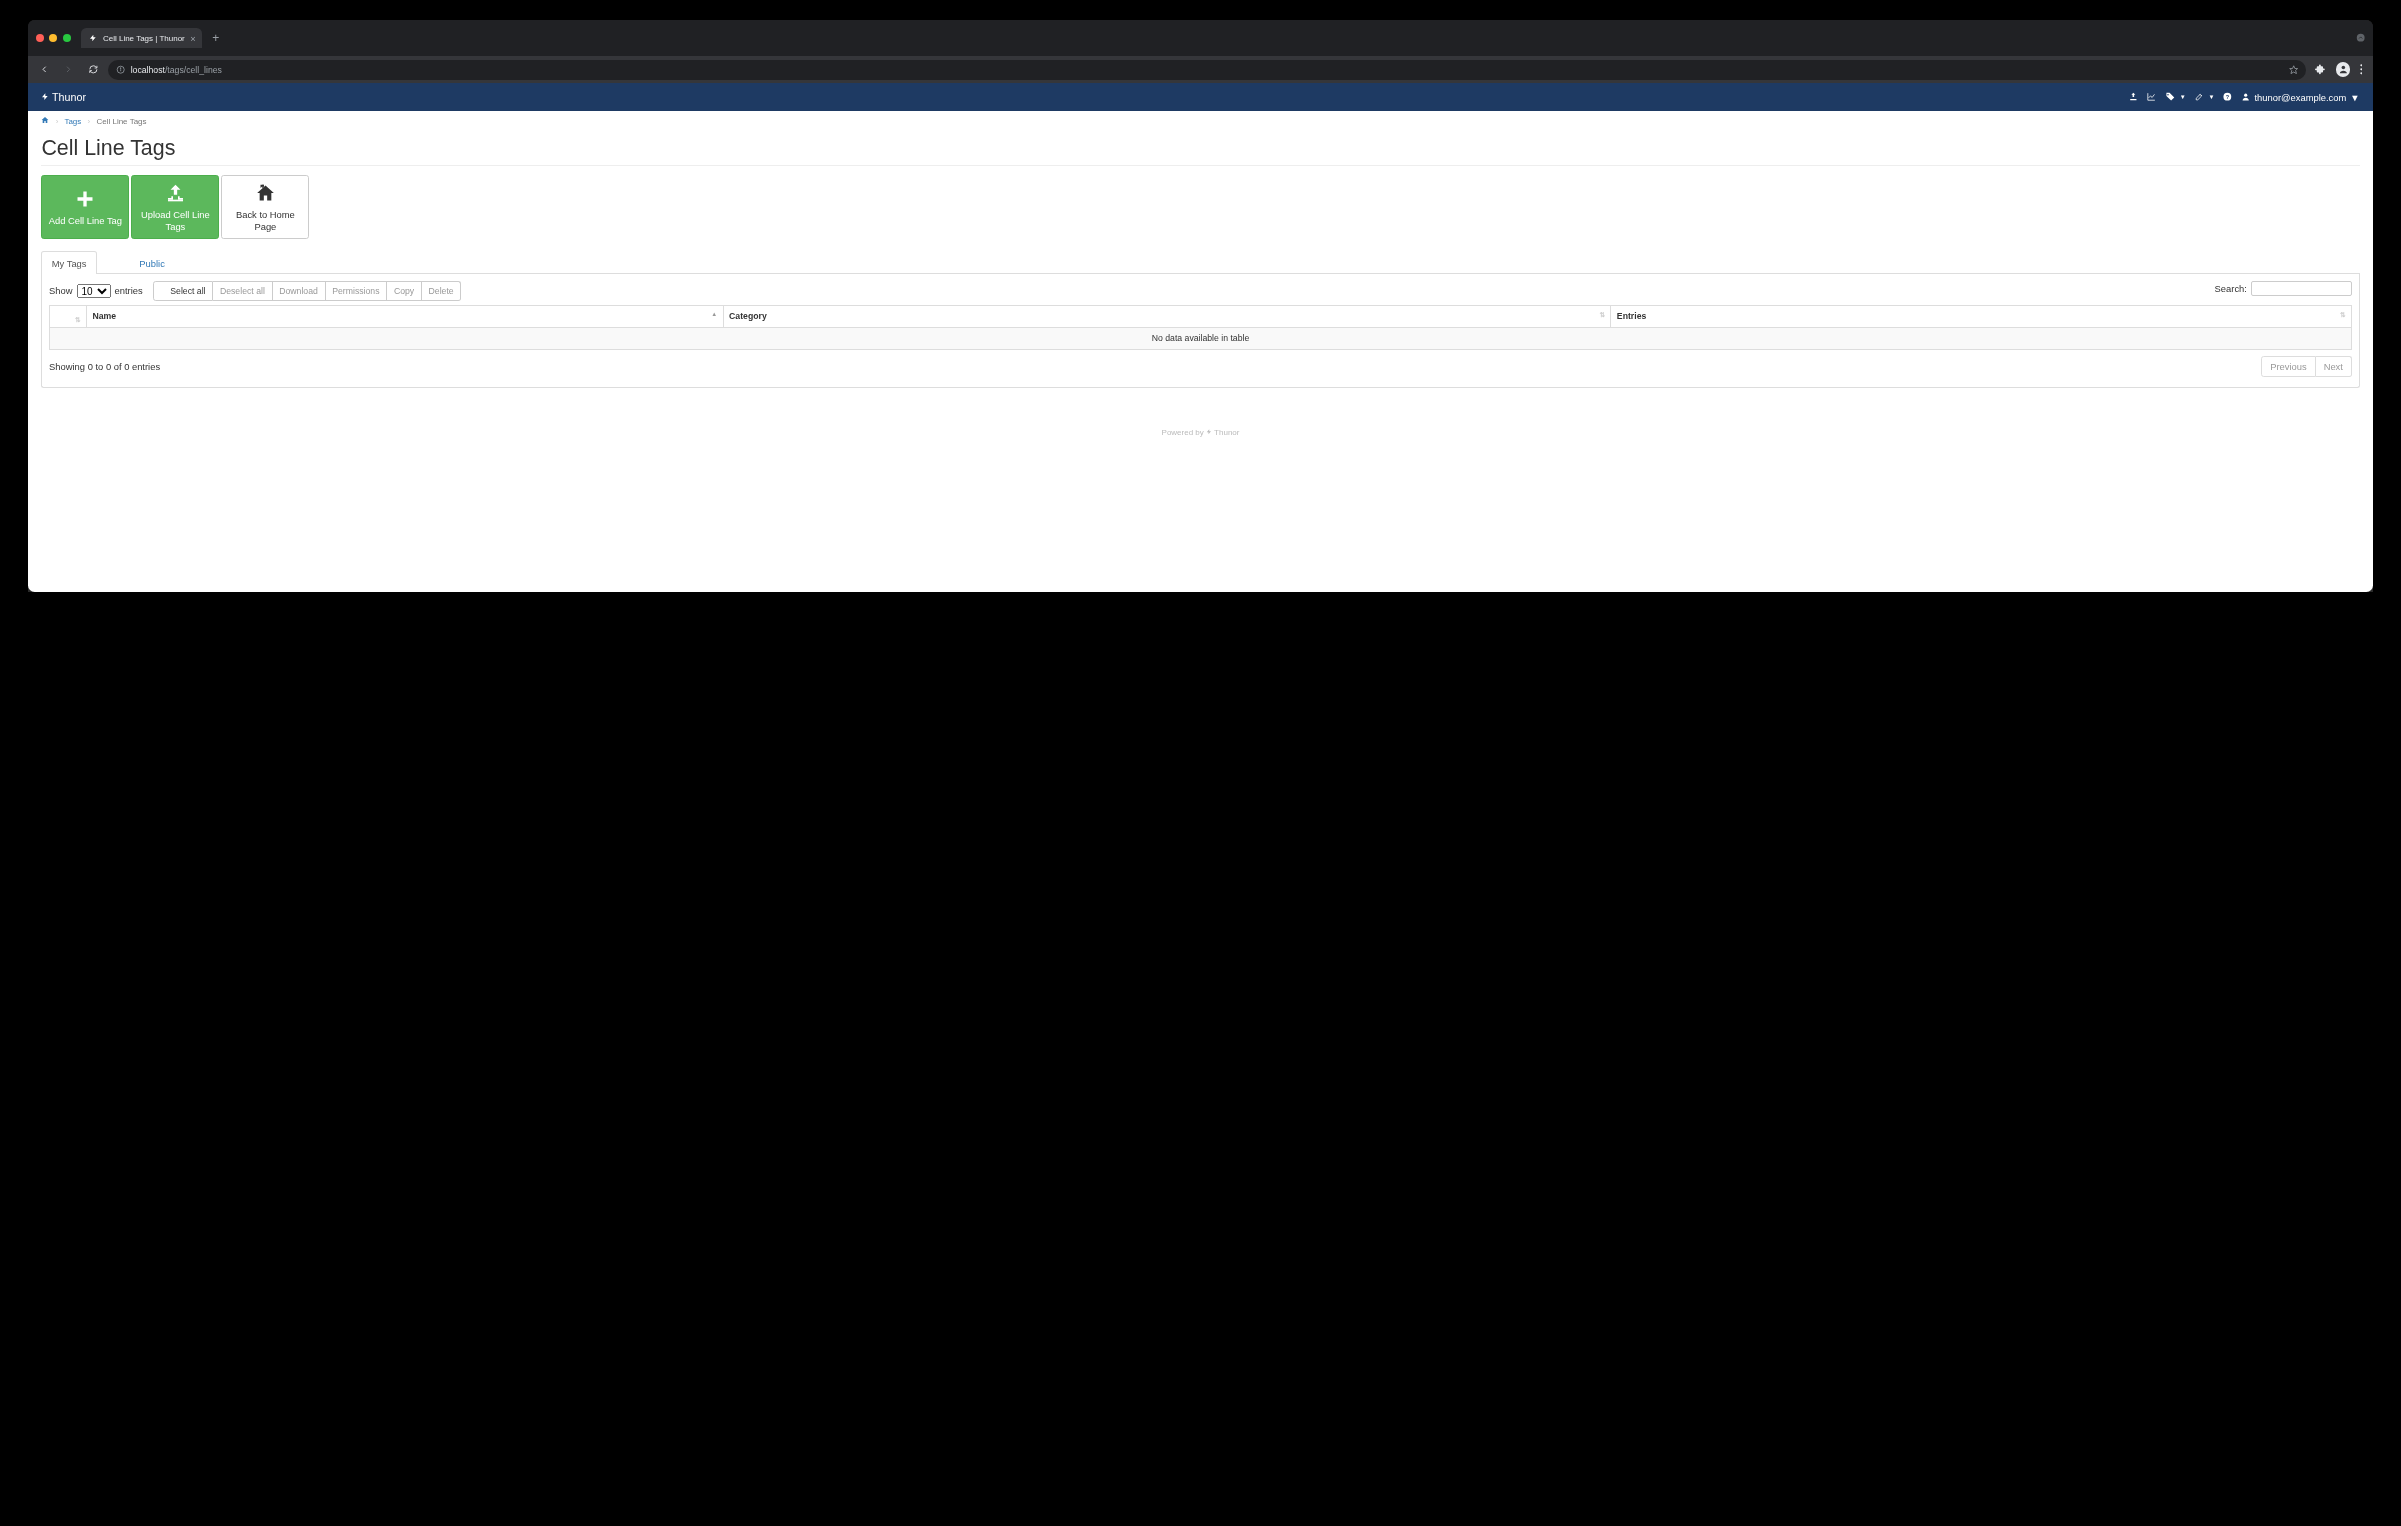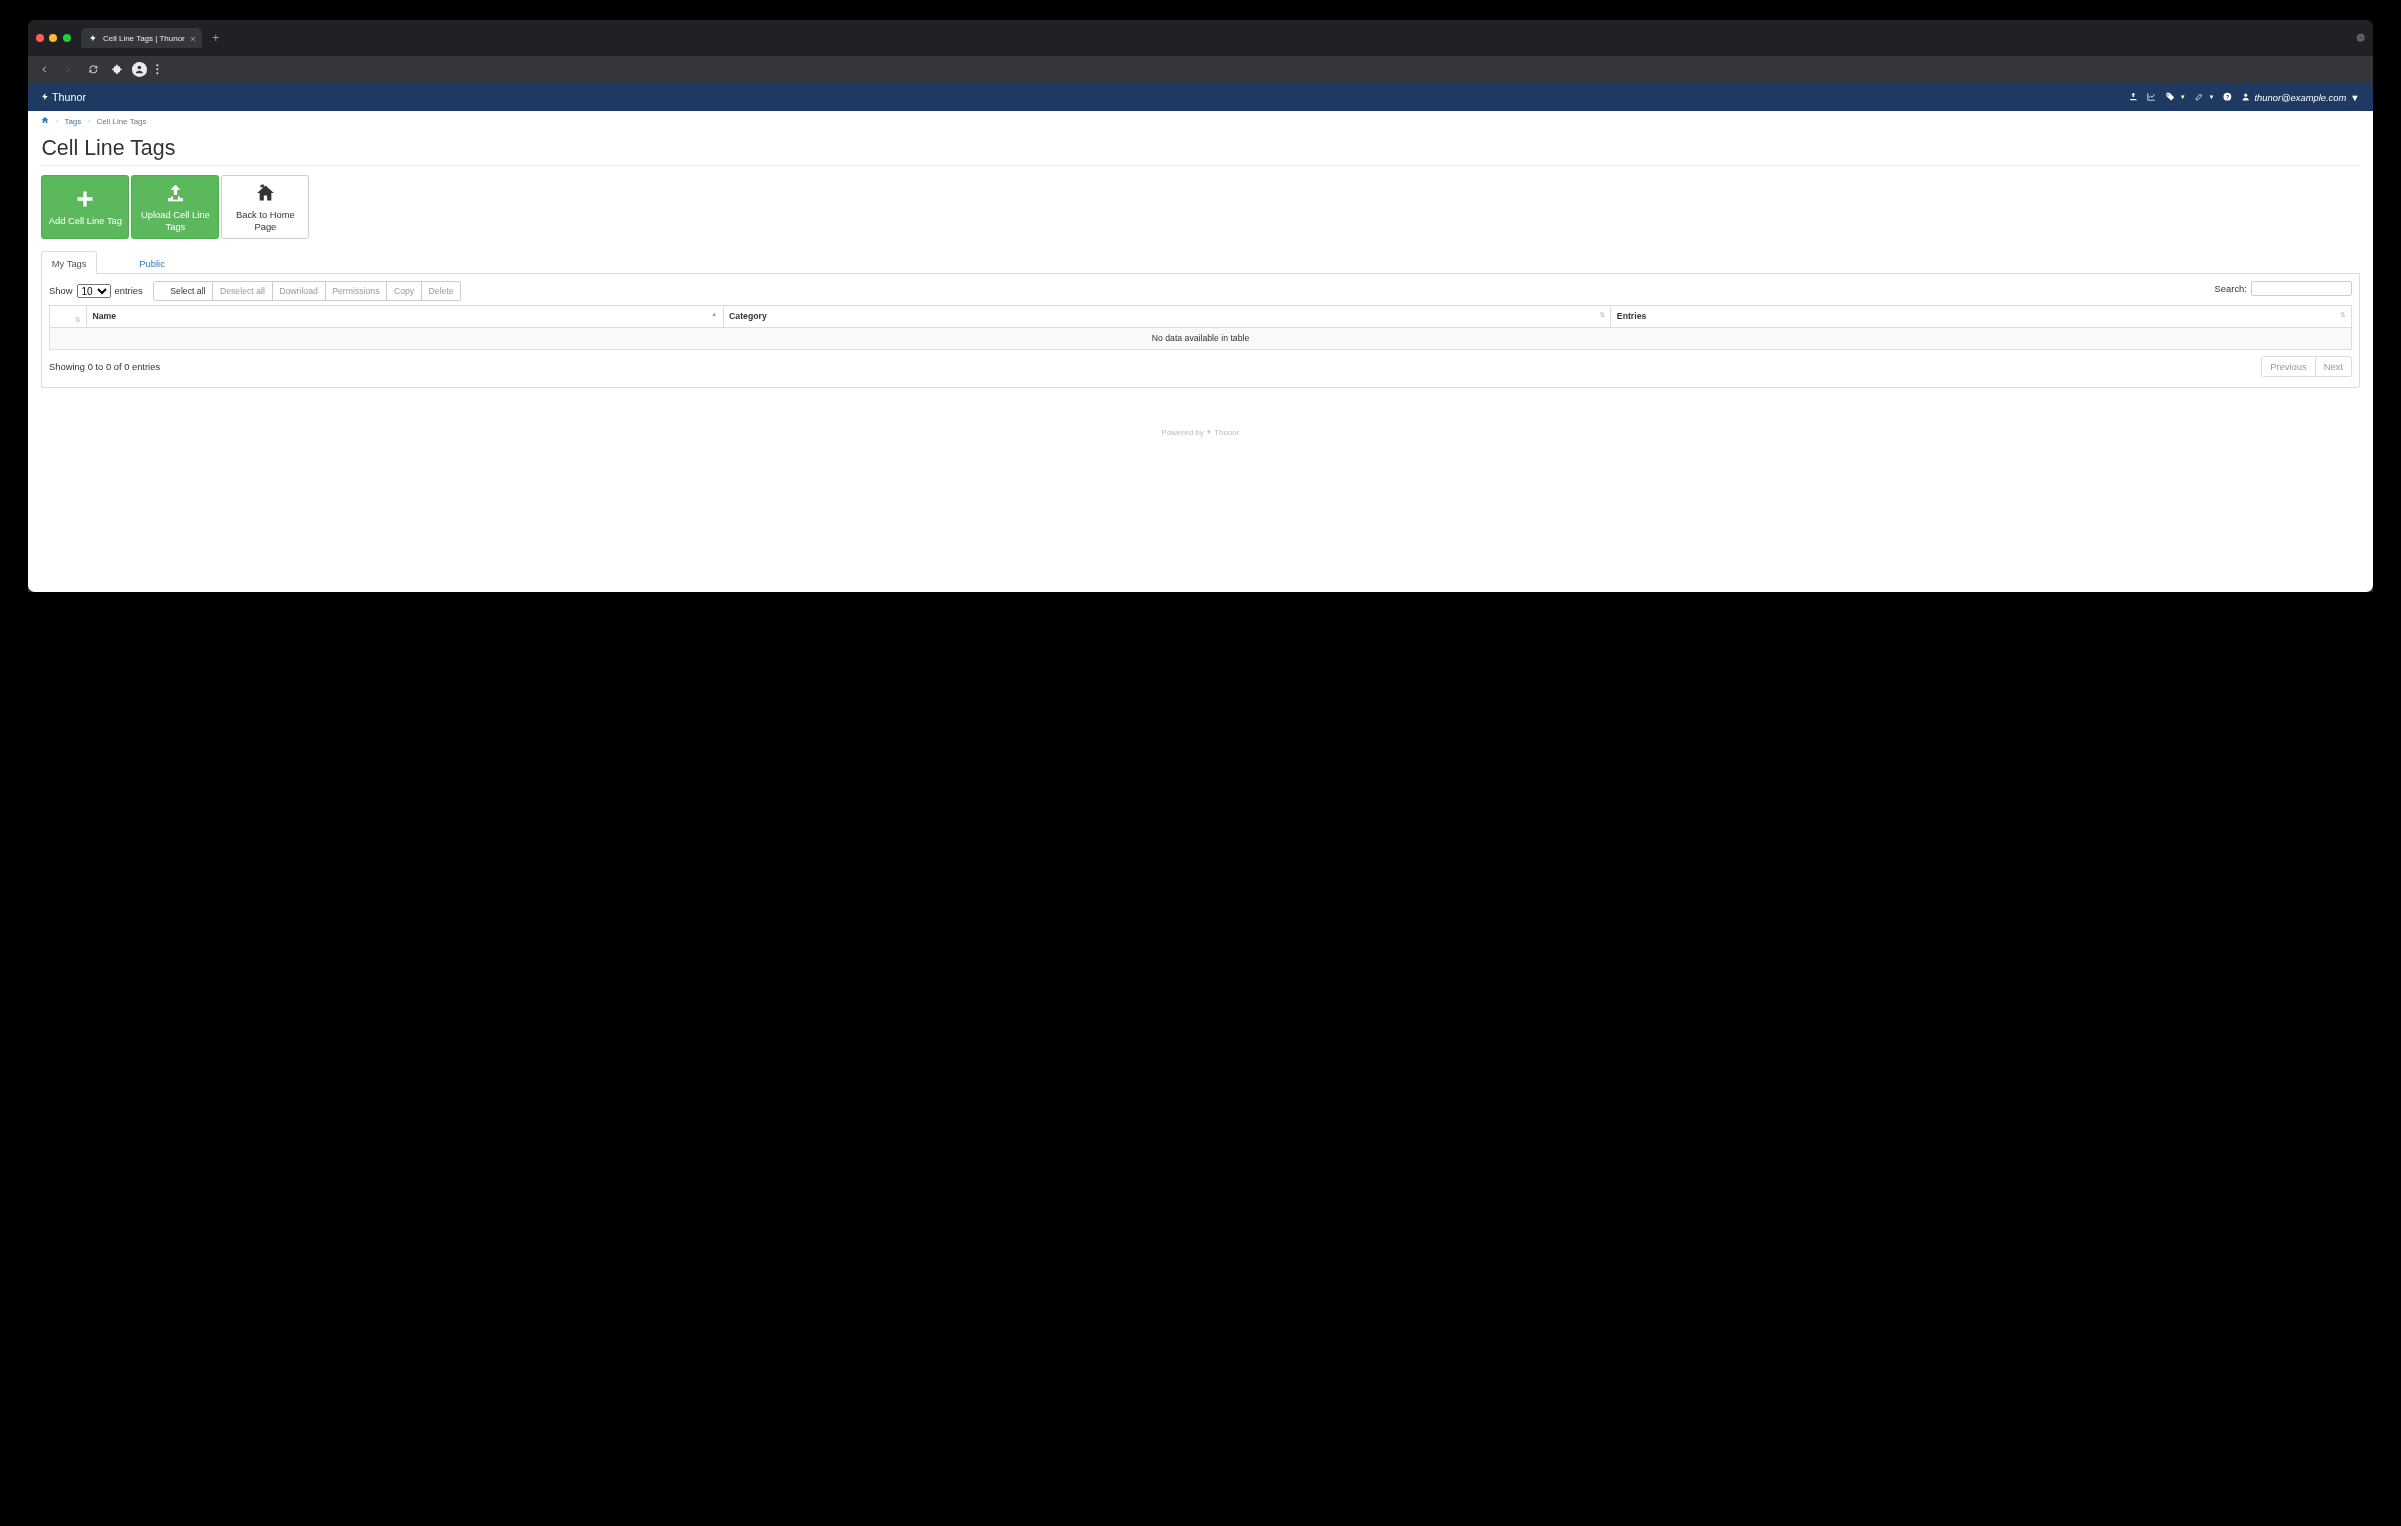--- a/index.html
+++ b/index.html
@@ -58,21 +58,21 @@
     .toolbar-right { display:flex; align-items:center; gap:9.4px; color:#e8eaed; padding:0 4px; }
     .toolbar-right .avatar { width:14.7px; height:14.7px; border-radius:50%; background:#e8eaed; display:flex; align-items:center; justify-content:center; }
 
     
     .page-content { background: #fff; min-height: 509px; border-radius: 0 0 6.7px 6.7px; overflow:hidden;}
     .navbar {
       background: #1e3a63; color: #fff; height: 28px; display:flex; align-items:center; padding: 0 13.4px;
       justify-content: space-between;
     }
     .brand { font-size: 10.7px; display: flex; align-items: center; gap: 2.7px; }
-    .nav-right { display:flex; align-items:center; gap: 8px; font-style: italic; }
+    .nav-right { display:flex; align-items:center; gap: 8px; }
     .nav-item { color: #fff; display:flex; align-items:center; gap:2.7px; cursor:pointer; }
     .nav-item .caret { font-size: 6px; margin-left: 1.3px; }
     .user-menu { display:flex; align-items:center; gap:4px; cursor:pointer; }
 
     .breadcrumb { padding: 5.4px 13.4px; background: #fff; border-bottom: 0; font-size:8px; color:#777; }
     .breadcrumb a { color: #337ab7; text-decoration: none; }
     .breadcrumb .sep { color: #ccc; margin: 0 4px; }
     .breadcrumb .bc-active { color: #777; }
 
     .container { padding: 0 13.4px 13.4px 13.4px; }
@@ -171,20 +171,37 @@
       <div class="nav-btn">
         <svg width="10.7" height="10.7" viewBox="0 0 24 24" fill="none" stroke="#5f6368" stroke-width="2">
             <path d="M9 6l6 6-6 6"></path>
           </svg>
       </div>
       <div class="nav-btn">
         <svg width="10.7" height="10.7" viewBox="0 0 24 24" fill="none" stroke="#e8eaed" stroke-width="2">
             <path d="M4 12a8 8 0 018-8 8 8 0 017 4M20 12a8 8 0 01-8 8 8 8 0 01-7-4"></path>
             <path d="M20 4v5h-5M4 20v-5h5"></path>
           </svg>
+      </div>
+      <div class="url-bar">
+        <span class="proto-icon">
+          <svg width="9.4" height="9.4" viewBox="0 0 24 24" fill="none" stroke="#9aa0a6" stroke-width="2">
+              <circle cx="12" cy="12" r="9"></circle>
+              <line x1="12" y1="11" x2="12" y2="16"></line>
+              <circle cx="12" cy="8" r="1" fill="#9aa0a6"></circle>
+            </svg>
+        </span>
+        <span>
+          <span class="url-host">localhost</span><span class="url-path">/tags/cell_lines</span>
+        </span>
+        <span style="margin-left:auto">
+          <svg width="9.4" height="9.4" viewBox="0 0 24 24" fill="none" stroke="#9aa0a6" stroke-width="2">
+              <polygon points="12 2 15 9 22 9 17 14 19 22 12 18 5 22 7 14 2 9 9 9"></polygon>
+            </svg>
+        </span>
       </div>
       <div class="toolbar-right">
         <span>
           <svg width="10.7" height="10.7" viewBox="0 0 24 24" fill="#e8eaed">
               <path d="M20 10h-2V7a2 2 0 00-2-2h-3V3a2 2 0 10-4 0v2H6a2 2 0 00-2 2v3H2a2 2 0 100 4h2v3a2 2 0 002 2h3v2a2 2 0 104 0v-2h3a2 2 0 002-2v-3h2a2 2 0 100-4z"></path>
             </svg>
         </span>
         <span class="avatar">
           <svg width="10.7" height="10.7" viewBox="0 0 24 24" fill="#35363a">
               <circle cx="12" cy="8" r="4"></circle>

